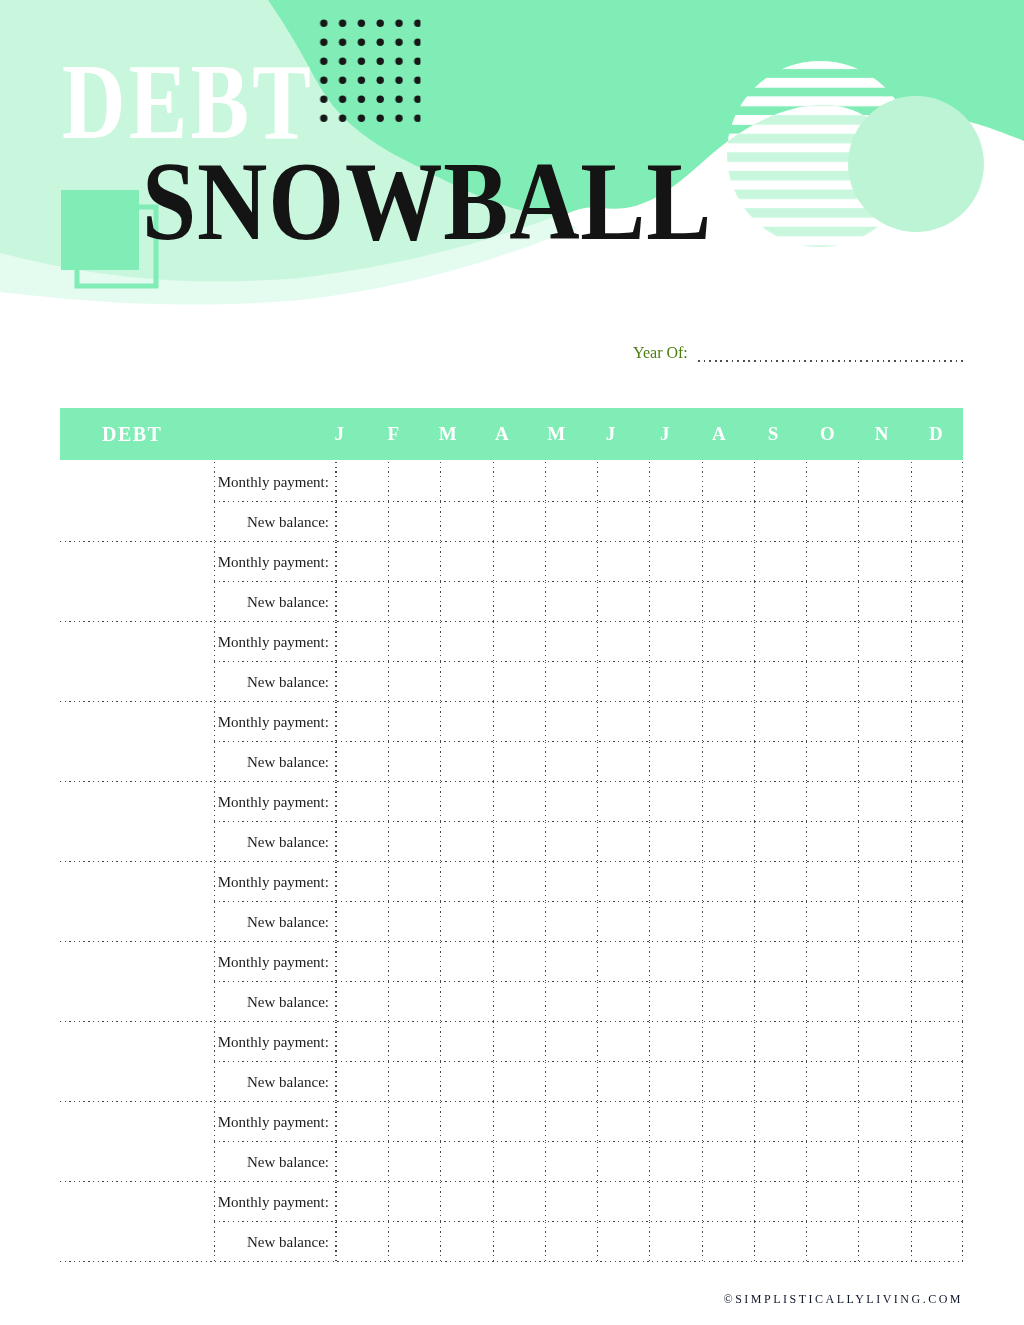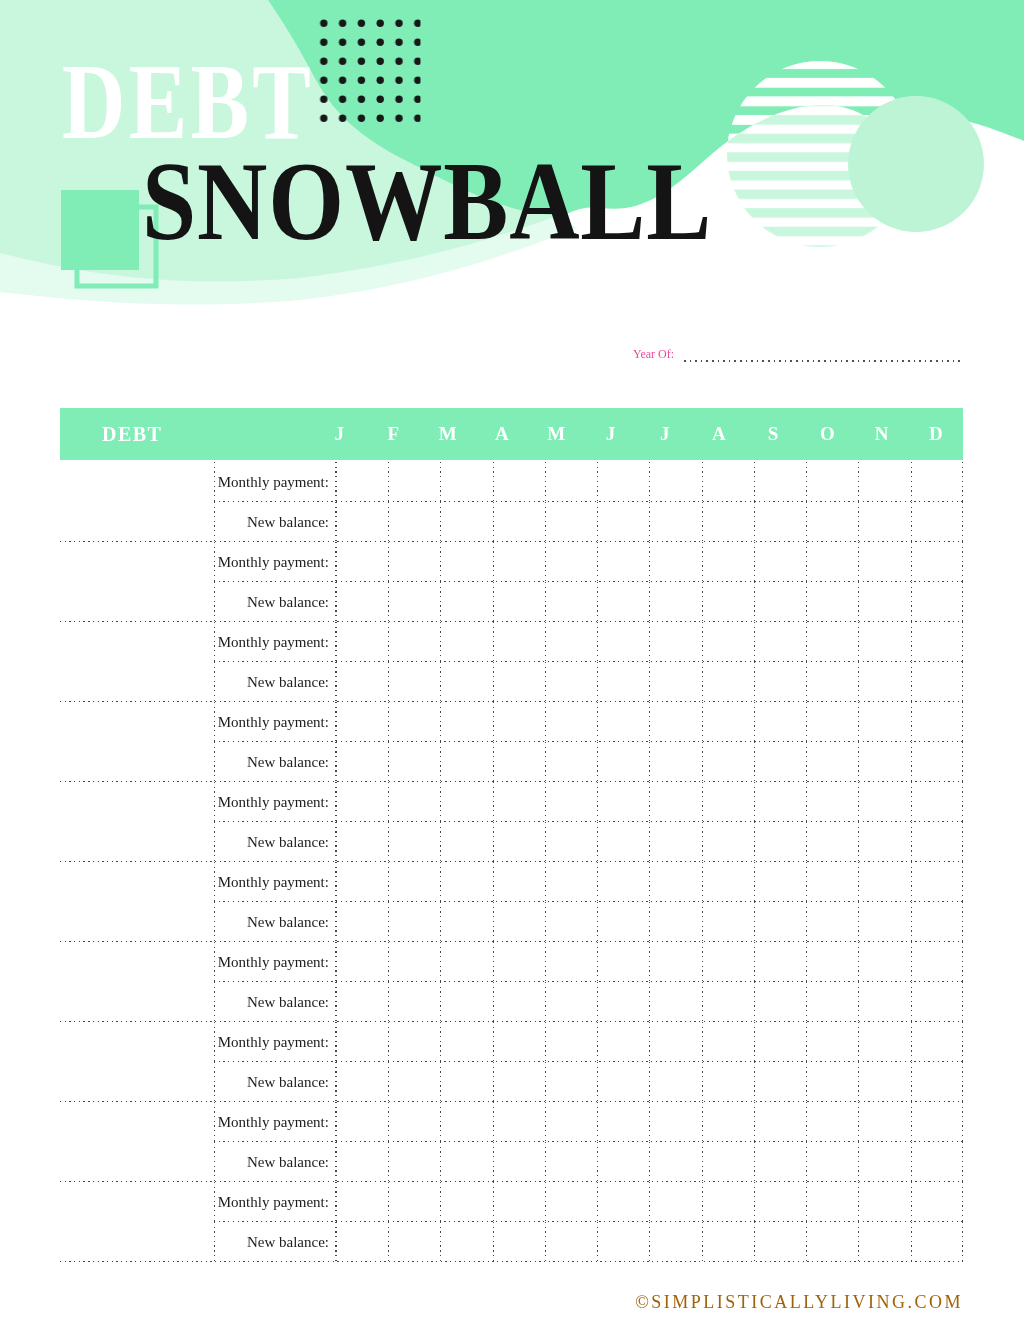--- a/index.html
+++ b/index.html
@@ -8,21 +8,21 @@
     font-family:Liberation Serif, serif;
   }
   
   #header-art{position:absolute;left:0;top:0;width:1024px;height:340px;display:block;}
   .title{position:absolute;line-height:1;white-space:nowrap;transform-origin:left top;}
   .t-debt{left:62px;top:49px;font-size:107px;font-weight:bold;color:#ffffff;letter-spacing:4px;transform:scaleX(.82);}
   .t-snowball{left:142px;top:145px;font-size:112px;font-weight:bold;color:#141414;letter-spacing:1px;transform:scaleX(.87);}
   .t-payments{left:331px;top:236px;font-size:62px;font-weight:400;color:#8fefc0;letter-spacing:7.5px;}
   
   .year-wrap{position:absolute;left:633px;top:341px;width:330px;display:flex;align-items:flex-end;}
-  .year-label{font-size:12px;color:#ec4899;}
+  .year-label{font-size:16px;color:#4d7c0f;}
   .year-line{
     flex:1;height:21px;margin-left:10px;
     background-image:repeating-linear-gradient(90deg,#4f4f4f 0 1.7px,transparent 1.7px 5.6px);
     background-size:100% 2px;background-position:left bottom;background-repeat:no-repeat;
   }
   
   .snow-table{position:absolute;left:60px;top:408px;width:903px;}
   .thead{position:relative;height:52px;background:#7fedb5;}
   .debt-h{position:absolute;left:42px;top:0;height:100%;display:flex;align-items:center;
           font-size:20px;font-weight:bold;color:#ffffff;letter-spacing:1.5px;}
@@ -47,21 +47,21 @@
     background-size:1px 100%,1px 100%;background-position:left top,right top;background-repeat:no-repeat;}
   .cells{flex:1;display:flex;}
   .cell{flex:1;
     background-image:repeating-linear-gradient(180deg,#474747 0 1.3px,transparent 1.3px 4.7px);
     background-size:1px 100%;background-position:left top;background-repeat:no-repeat;}
   .cell:last-child{
     background-image:repeating-linear-gradient(180deg,#474747 0 1.3px,transparent 1.3px 4.7px),
                      repeating-linear-gradient(180deg,#474747 0 1.3px,transparent 1.3px 4.7px);
     background-size:1px 100%,1px 100%;background-position:left top,right top;}
   
-  .footer-credit{position:absolute;right:61px;top:1292px;font-size:18px;letter-spacing:2.5px;color:#a16207;}
+  .footer-credit{position:absolute;right:61px;top:1292px;font-size:12px;letter-spacing:2.5px;color:#0f172a;}
 </style>
 </head>
 <body>
 
 <div id="page">
 
   <svg id="header-art" viewBox="0 0 1024 340" xmlns="http://www.w3.org/2000/svg" aria-hidden="true">
     <defs>
       <path id="blob" d="M268,0 L1024,0 L1024,141 C988,127 938,105 868,118 C830,93 768,103 705,160
                          C667,194 641,213 601,208 C575,205 567,217 560,215 C548,215 535,214 520,210

